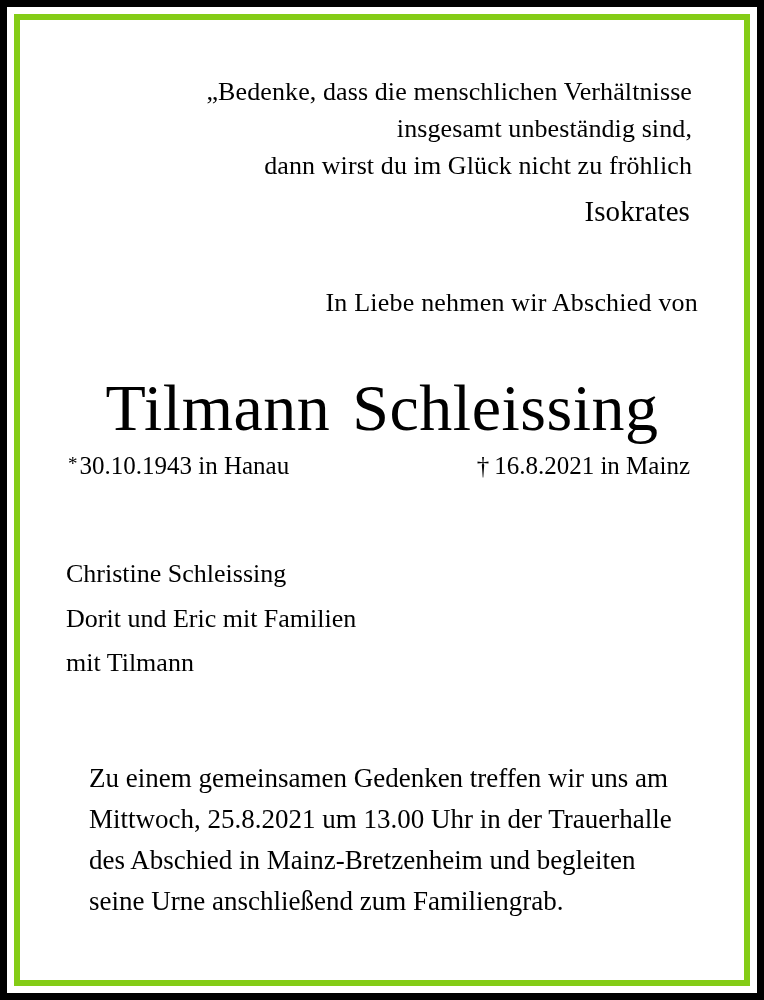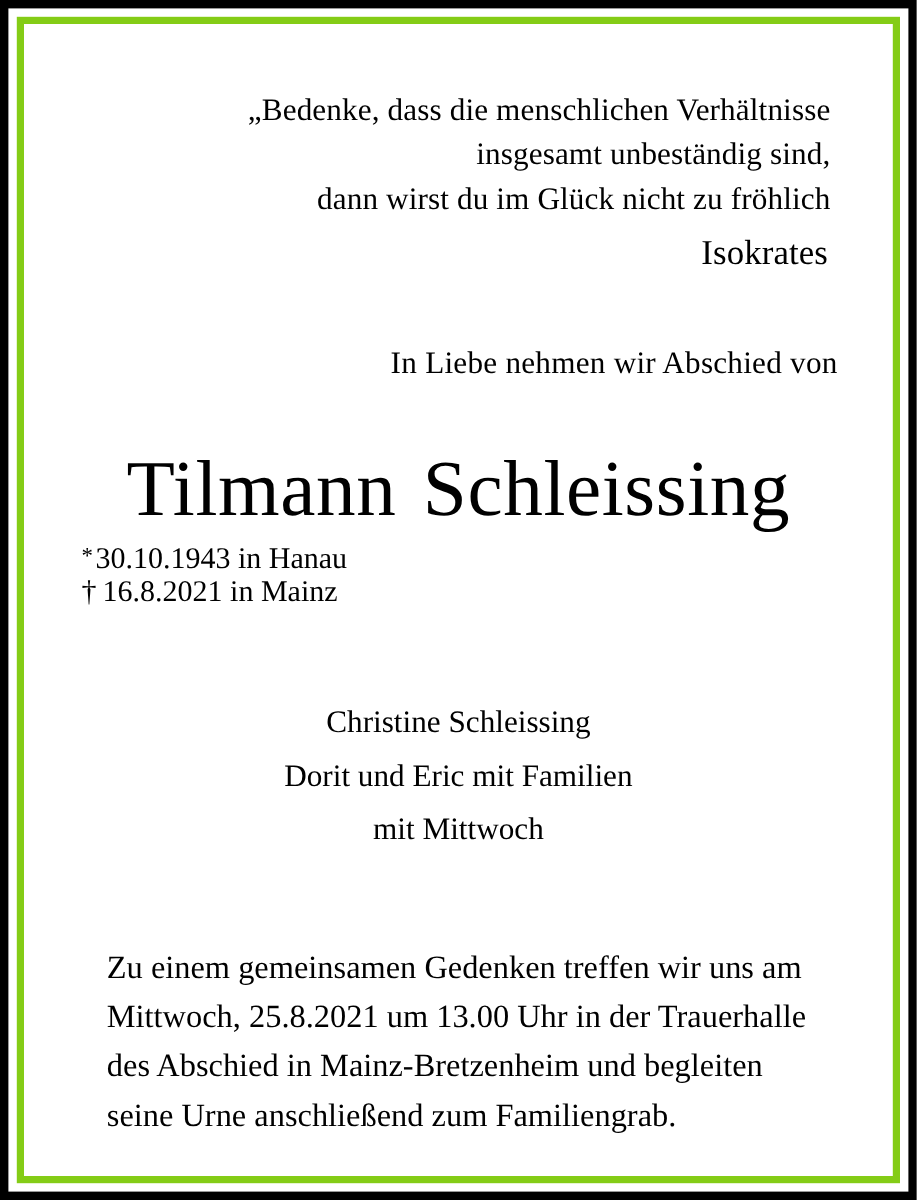--- a/index.html
+++ b/index.html
@@ -67,21 +67,20 @@
     display: inline-block;
     width: 22px;
   }
   .dates-row {
     margin-top: 6px;
     display: flex;
     justify-content: space-between;
     align-items: flex-start;
     font-size: 25px;
     padding: 0 8px 0 2px;
-    flex-direction: column;
   }
   .date-birth, .date-death {
     white-space: nowrap;
   }
   .star-sym {
     font-size: 19px;
     vertical-align: 4px;
     margin-right: 2px;
   }
   .cross-sym {
@@ -90,21 +89,20 @@
   }
   .family-block {
     margin-top: 72px;
     font-size: 26px;
     line-height: 1.72;
     text-align: left;
   }
   .family-line {
     display: block;
     white-space: nowrap;
-    text-align: center;
   }
   .ceremony-block {
     margin-top: 72px;
     font-size: 27px;
     line-height: 1.52;
     text-align: justify;
     text-align-last: left;
     margin-left: 23px;
   }
   .ceremony-line {
@@ -132,21 +130,21 @@
     </div>
 
     <div class="dates-row">
       <span class="date-birth"><span class="star-sym">*</span><span>30.10.1943 in Hanau</span></span>
       <span class="date-death"><span class="cross-sym">†</span><span>16.8.2021 in Mainz</span></span>
     </div>
 
     <div class="family-block">
       <span class="family-line">Christine Schleissing</span>
       <span class="family-line">Dorit und Eric mit Familien</span>
-      <span class="family-line">mit Mittwoch</span>
+      <span class="family-line">mit Tilmann</span>
     </div>
 
     <div class="ceremony-block">
       <span class="ceremony-line">Zu einem gemeinsamen Gedenken treffen wir uns am</span>
       <span class="ceremony-line">Mittwoch, 25.8.2021 um 13.00 Uhr in der Trauerhalle</span>
       <span class="ceremony-line">des Abschied in Mainz-Bretzenheim und begleiten</span>
       <span class="ceremony-line">seine Urne anschließend zum Familiengrab.</span>
     </div>
 
   </div>

